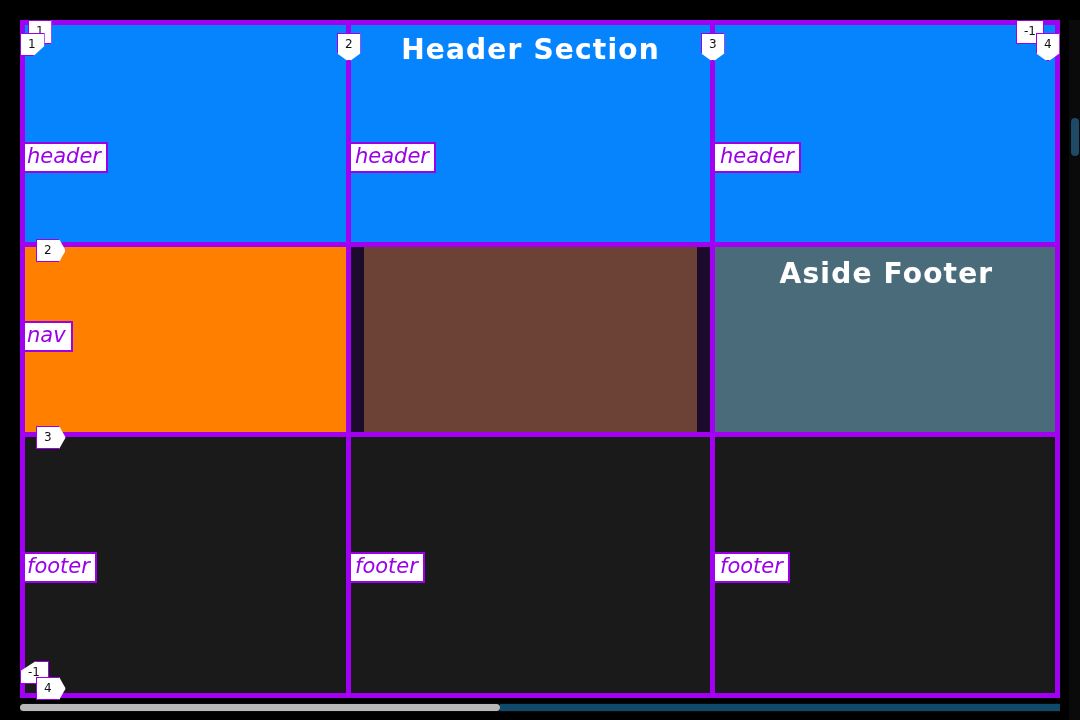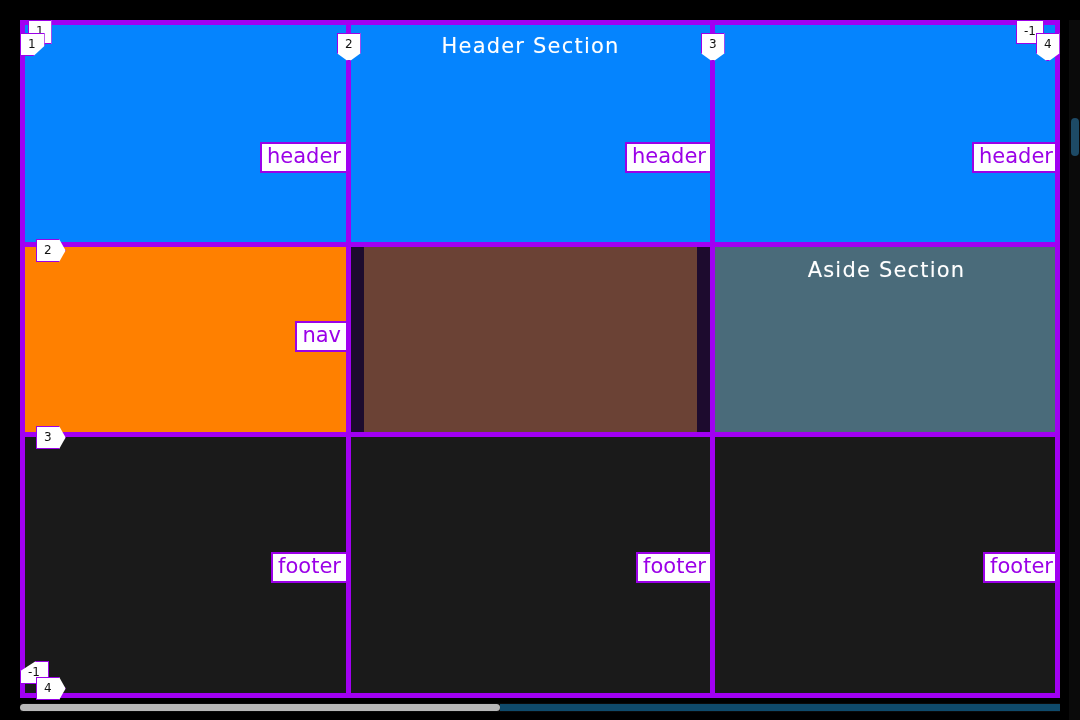--- a/index.html
+++ b/index.html
@@ -42,36 +42,37 @@
     grid-template-rows: 224px 190px 264px;
   }
 
   .cell {
     position: relative;
     overflow: hidden;
   }
 
   .sect-title {
     font-family: "DejaVu Sans", sans-serif;
-    font-size: 21px;
-    font-weight: normal;
+    font-size: 28px;
+    font-weight: bold;
     color: #ffffff;
     text-align: center;
     letter-spacing: 1.2px;
     line-height: 1;
     margin-top: 16px;
     text-shadow: 0 0 1px rgba(255,255,255,0.35);
   }
 
   .tagbox-wrap {
     position: absolute;
     left: 0;
     right: 0;
     display: flex;
-    justify-content: flex-end;
+    justify-content: flex-start;
+    font-style: italic;
   }
 
   .tagbox {
     background: #ffffff;
     border: 2px solid #9b00e8;
     color: #9b00e8;
     font-family: "DejaVu Sans", sans-serif;
     font-size: 21px;
     line-height: 21px;
     padding: 2px 5px 4px 5px;
@@ -226,21 +227,21 @@
           <span class="tagbox">nav</span>
         </div>
       </div>
 
       <div class="cell main-cell">
         <div class="main-inner">
         </div>
       </div>
 
       <div class="cell aside-cell">
-        <div class="sect-title">Aside Section</div>
+        <div class="sect-title">Aside Footer</div>
       </div>
 
       <div class="cell footer-cell">
         <div class="tagbox-wrap" style="top:118px;">
           <span class="tagbox">footer</span>
         </div>
       </div>
 
       <div class="cell footer-cell">
         <div class="tagbox-wrap" style="top:118px;">

